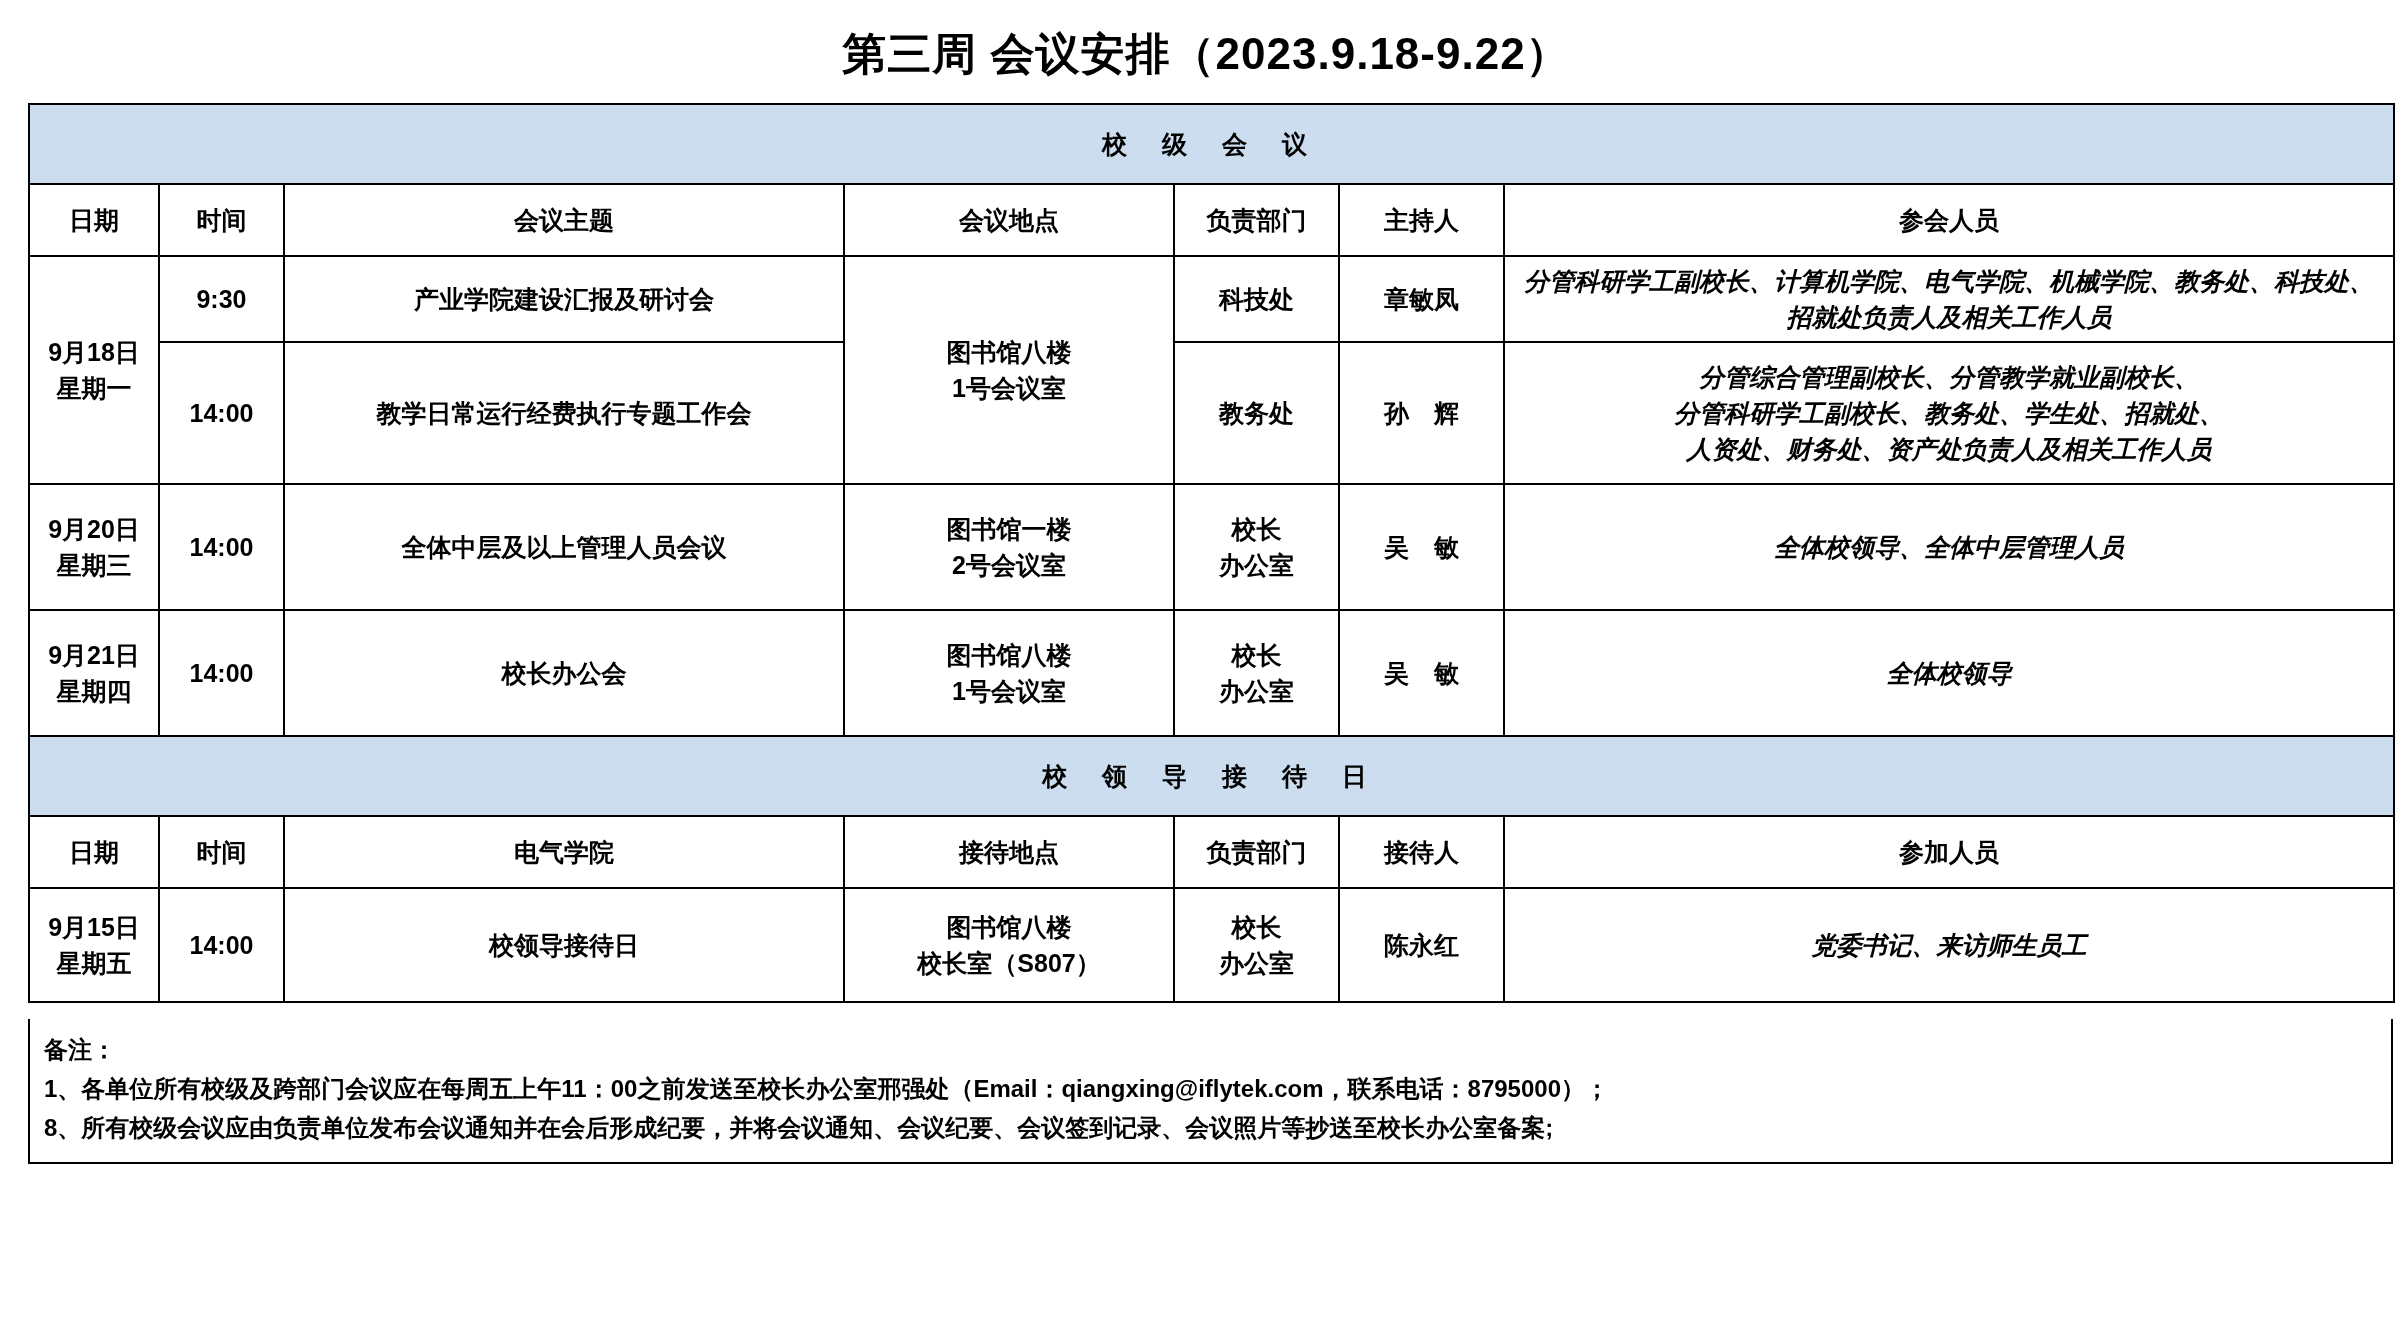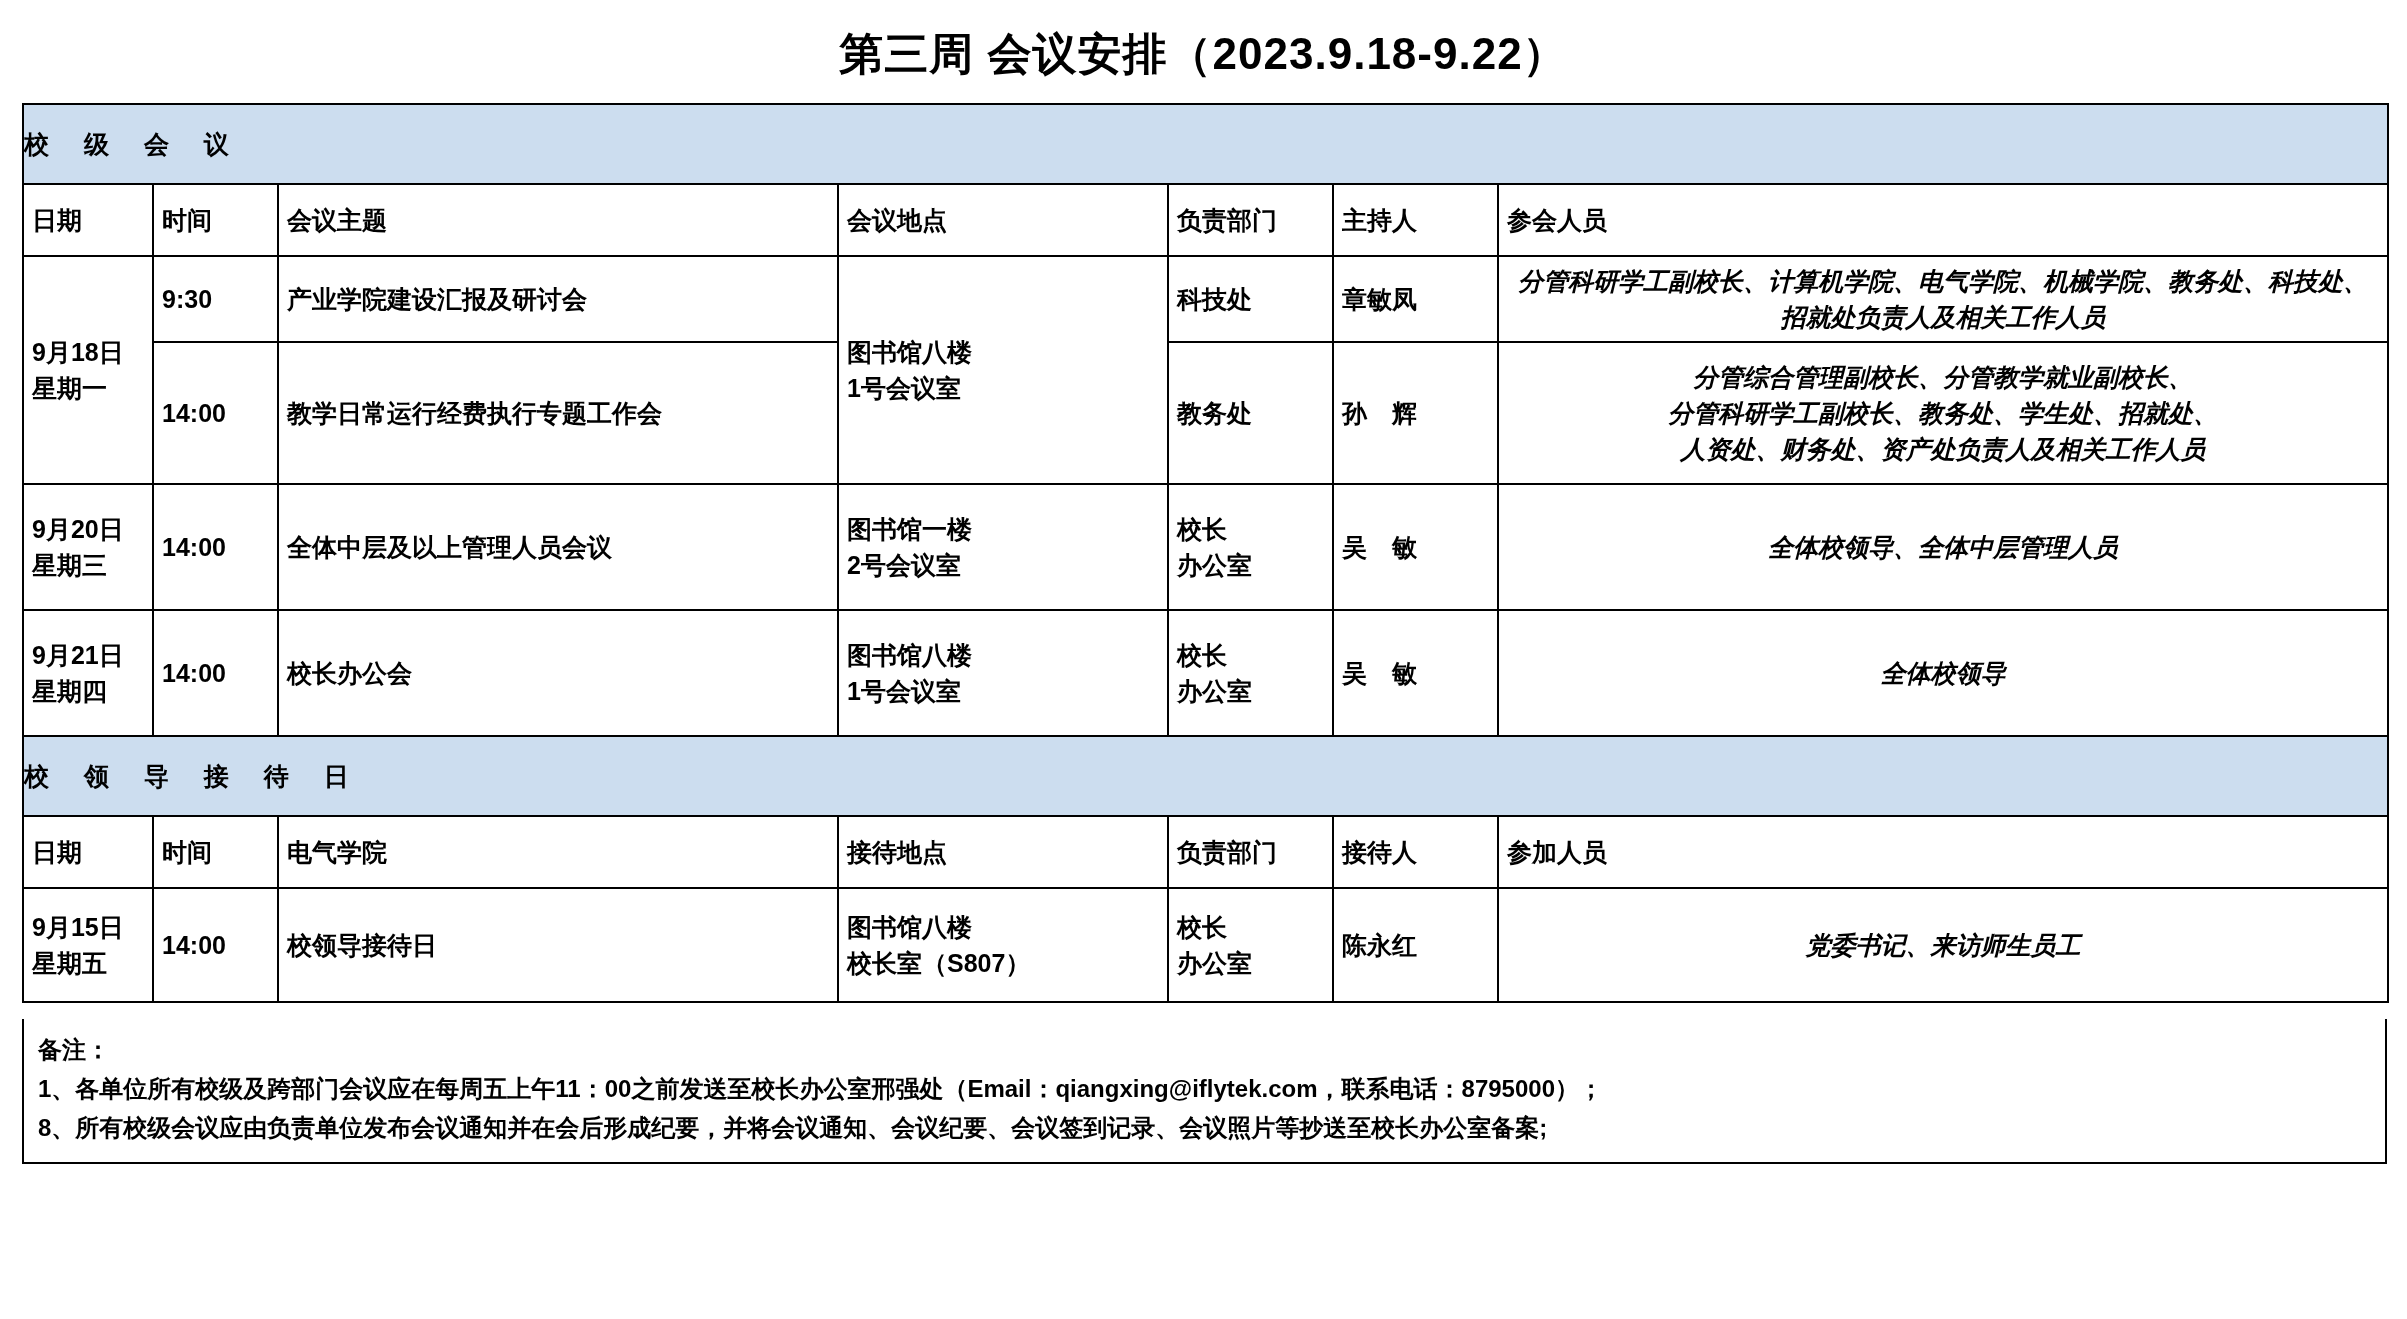--- a/index.html
+++ b/index.html
@@ -8,38 +8,39 @@
     background: #ffffff;
   }
   body {
     width: 2407px;
     font-family: "Liberation Sans", "DejaVu Sans", sans-serif;
     color: #000000;
   }
   .page {
     width: 2407px;
     box-sizing: border-box;
-    padding: 14px 22px 10px 22px;
+    padding: 14px 22px 10px 28px;
   }
   .doc-title {
     text-align: center;
     font-size: 44px;
     font-weight: bold;
     letter-spacing: 1px;
     margin: 14px 0 22px 0;
     line-height: 1.2;
   }
   table.sched {
     border-collapse: collapse;
     width: 2365px;
     table-layout: fixed;
     margin: 0 auto;
   }
   table.sched td {
     border: 2px solid #000000;
+    text-align: center;
     vertical-align: middle;
     font-size: 25px;
     font-weight: bold;
     padding: 6px 8px;
     line-height: 1.45;
   }
   .band {
     background: #ccddef;
     font-size: 30px;
     font-weight: bold;

